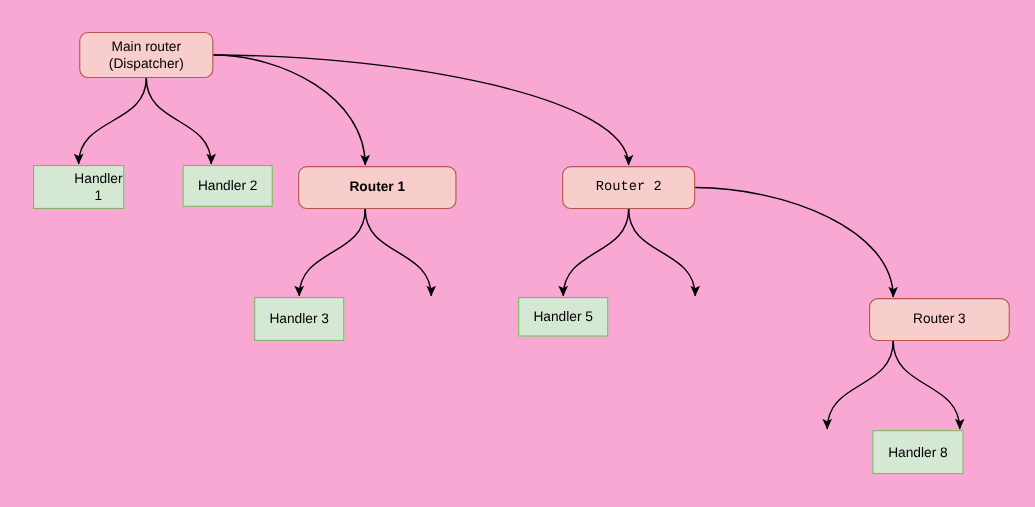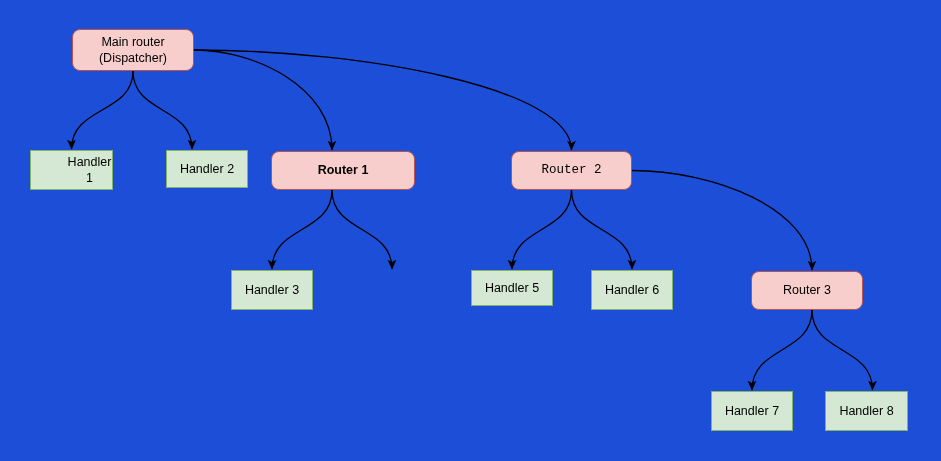--- a/index.html
+++ b/index.html
@@ -36,21 +36,21 @@
     border-radius: 8px;
   }
   .node.handler {
     background: var(--handler-fill, #d5e8d4);
     border: 1px solid var(--handler-stroke, #82b366);
   }
 </style>
 </head>
 <body>
 
-<div id="canvas" style="width: 941px; height: 461px; background: #1d4ed8; --router-fill: #f8cecc; --router-stroke: #b85450; --handler-fill: #d5e8d4; --handler-stroke: #82b366; --text-color: #000000;">
+<div id="canvas" style="width: 941px; height: 461px; background: #f9a8d4; --router-fill: #f8cecc; --router-stroke: #b85450; --handler-fill: #d5e8d4; --handler-stroke: #82b366; --text-color: #000000;">
   <svg id="edge-layer" xmlns="http://www.w3.org/2000/svg" viewBox="0 0 941 461">
     <defs>
       <marker id="arrowhead" viewBox="0 0 12 12" refX="10.5" refY="6" markerWidth="9" markerHeight="9" orient="auto">
         <path id="arrowhead-glyph" d="M 1 1.5 L 11 6 L 1 10.5 L 3.2 6 Z" fill="#000000"></path>
       </marker>
     </defs>
     <g id="edge-group">
         <path d="M 133 71 C 133 113.9, 71.5 106.1, 71.5 149" fill="none" stroke="#000000" stroke-width="1.3" marker-end="url(#arrowhead)"></path>
         <path d="M 133 71 C 133 113.9, 192 106.1, 192 149" fill="none" stroke="#000000" stroke-width="1.3" marker-end="url(#arrowhead)"></path>
         <path d="M 194 50 C 256.1 50, 332 88, 332 150" fill="none" stroke="#000000" stroke-width="1.3" marker-end="url(#arrowhead)"></path>
@@ -66,18 +66,16 @@
   </svg>
   <div id="node-layer">
       <div class="node router" style="left: 72px; top: 29px; width: 122px; height: 42px;">Main router
 (Dispatcher)</div>
       <div class="node handler" style="left: 30px; top: 150px; width: 83px; height: 40px; padding-left: 36px;">Handler 1</div>
       <div class="node handler" style="left: 166px; top: 150px; width: 82px; height: 38px;">Handler 2</div>
       <div class="node router" style="left: 271px; top: 151px; width: 144px; height: 39px; font-weight: bold;">Router 1</div>
       <div class="node router" style="left: 511px; top: 151px; width: 121px; height: 39px; font-family: Liberation Mono, monospace;">Router 2</div>
       <div class="node handler" style="left: 231px; top: 270px; width: 82px; height: 40px; text-align: right;">Handler 3</div>
       <div class="node handler" style="left: 471px; top: 270px; width: 82px; height: 36px;">Handler 5</div>
-      <div class="node handler" style="left: 591px; top: 270px; width: 82px; height: 40px;">Handler 6</div>
-      <div class="node router" style="left: 751px; top: 271px; width: 112px; height: 39px;">Router 3</div>
-      <div class="node handler" style="left: 711px; top: 391px; width: 82px; height: 40px;">Handler 7</div>
-      <div class="node handler" style="left: 825px; top: 391px; width: 83px; height: 40px;">Handler 8</div>
+      <div class="node router" style="left: 790px; top: 271px; width: 128px; height: 39px;">Router 3</div>
+      <div class="node handler" style="left: 793px; top: 391px; width: 83px; height: 40px;">Handler 8</div>
     </div>
 </div>
 
 </body></html>

